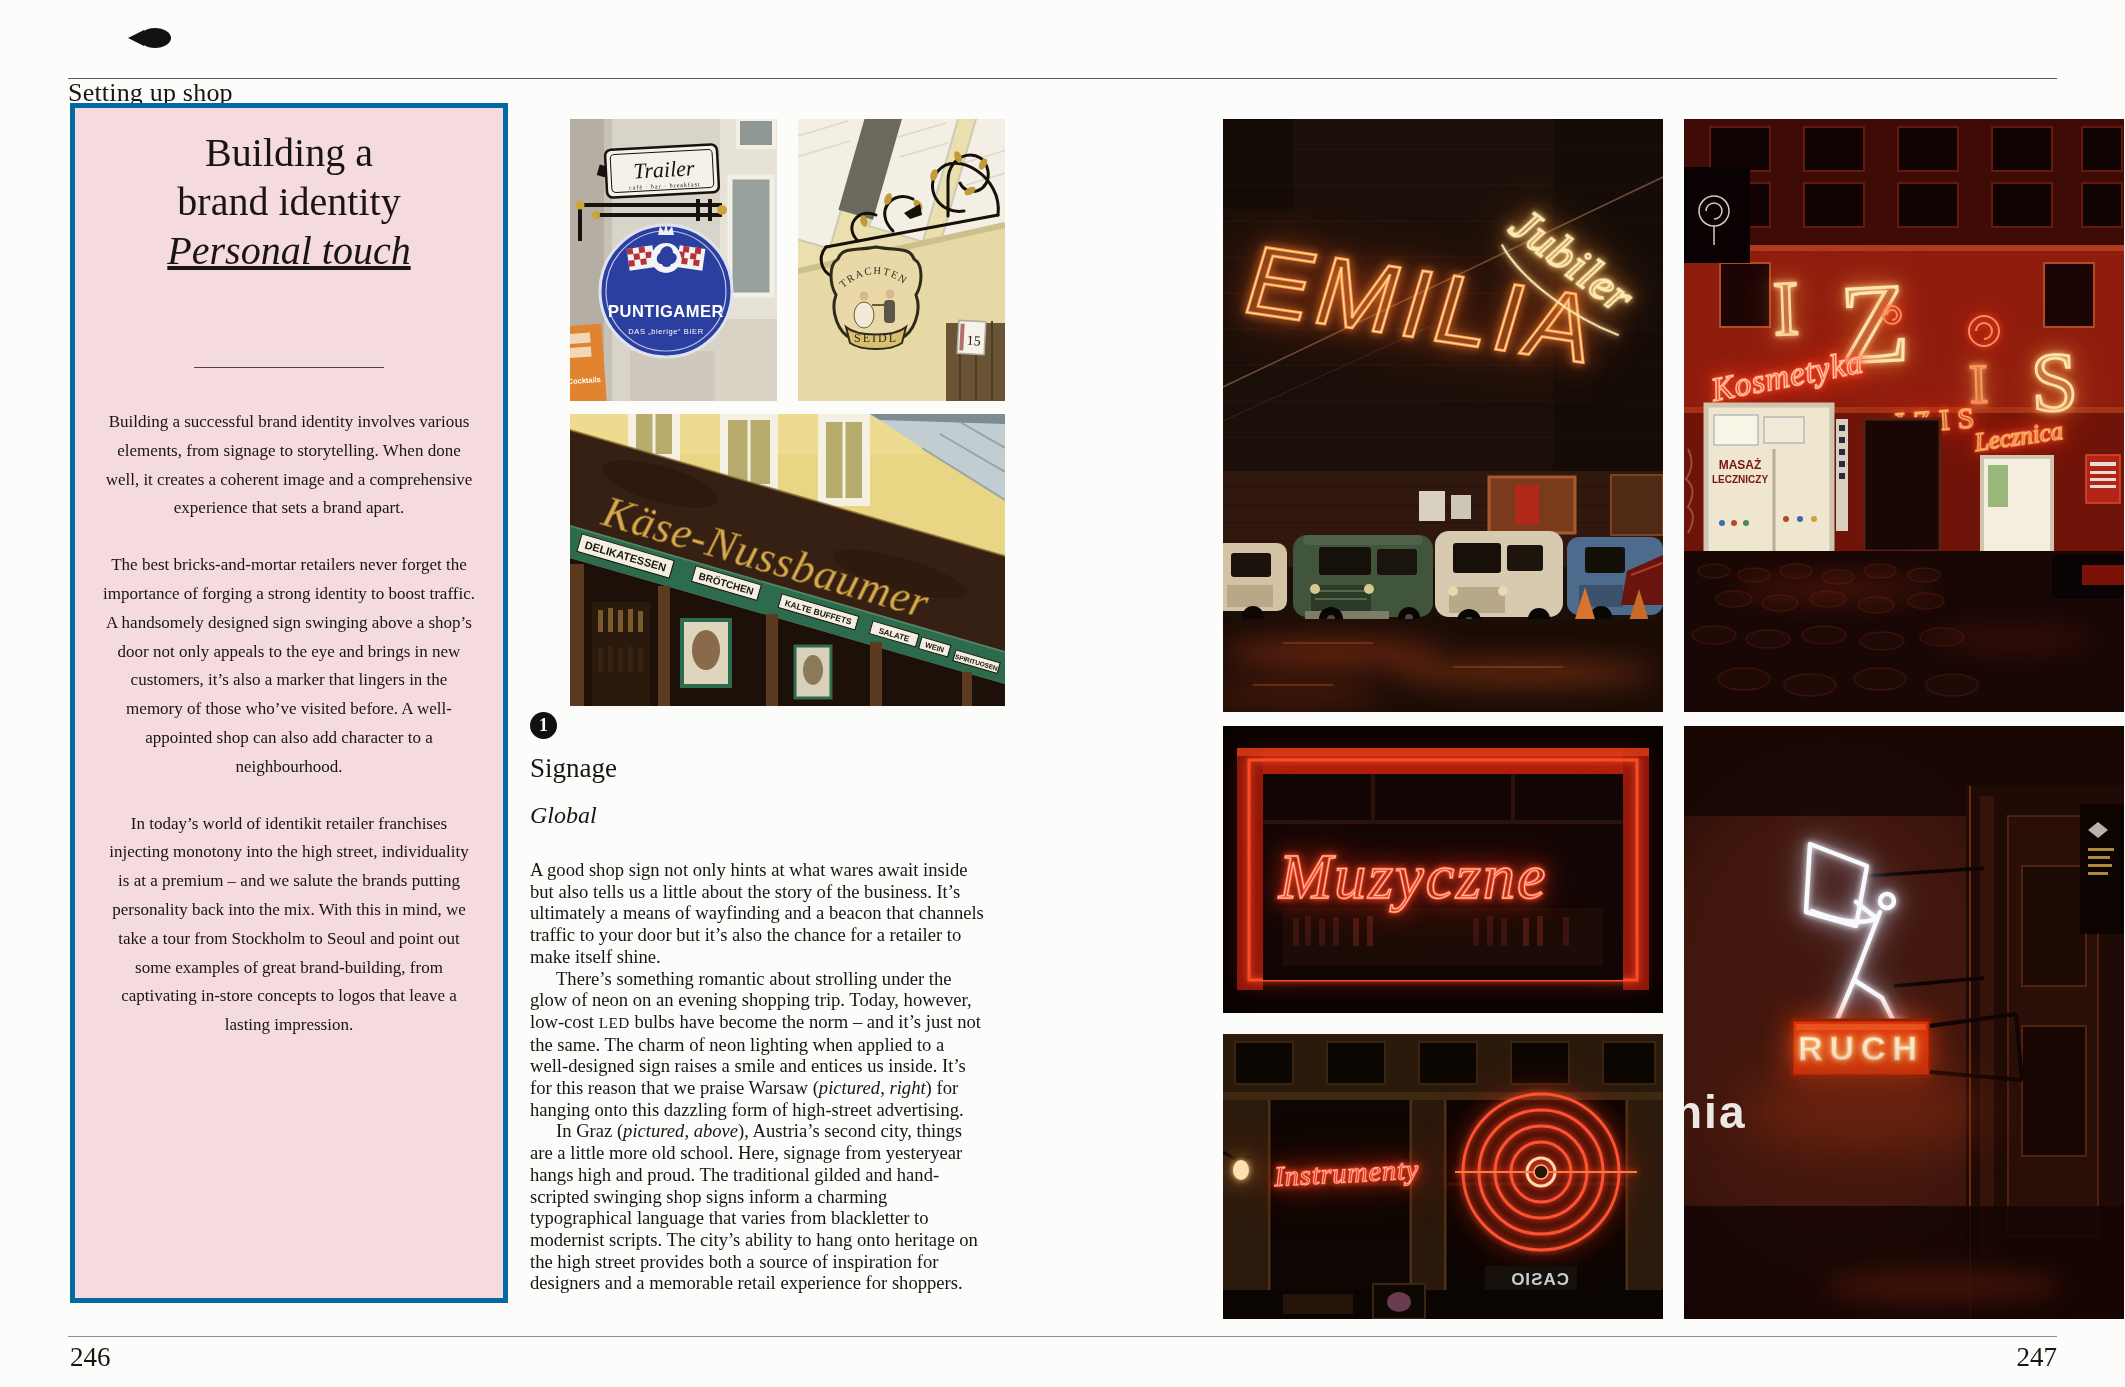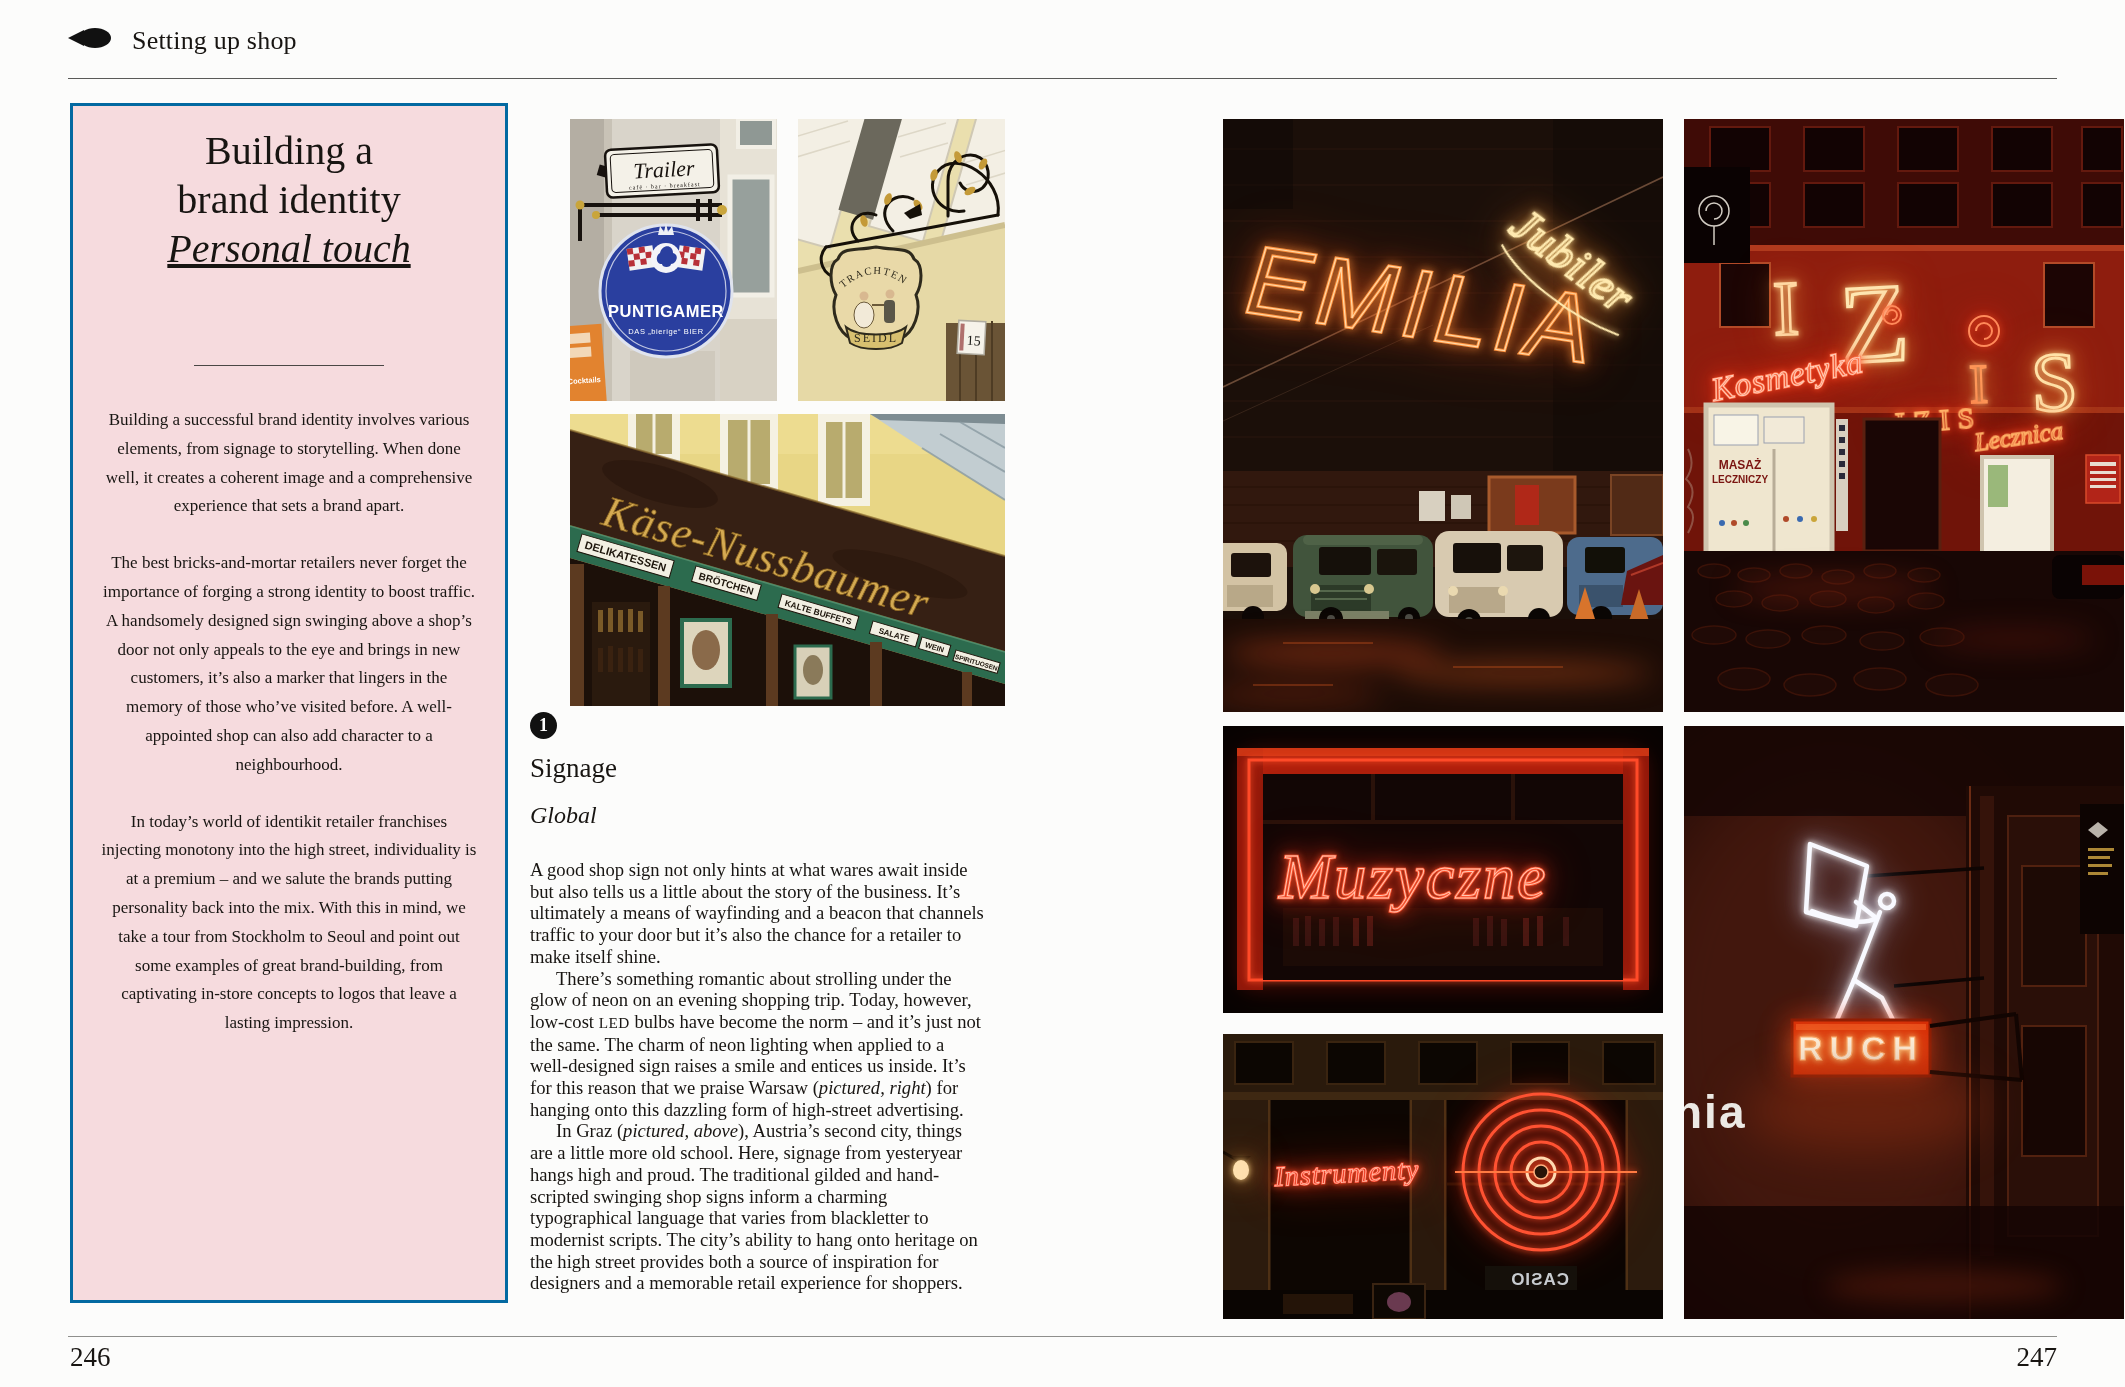--- a/index.html
+++ b/index.html
@@ -1,29 +1,29 @@
 <!DOCTYPE html>
 <html><head>
 <meta charset="utf-8">
 <style>
   html,body{margin:0;padding:0;background:#e8e8e6;}
   .spread{position:relative;width:2125px;height:1387px;background:#fcfcfb;overflow:hidden;
           font-family:"Liberation Serif",serif;color:#181512;}
   
-  .kicker{position:absolute;left:68px;top:26px;display:flex;gap:20px;}
+  .kicker{position:absolute;left:68px;top:26px;display:flex;align-items:center;gap:28px;flex-direction:column;}
   .kicker-label{font-size:26px;letter-spacing:.2px;}
   .rule{position:absolute;left:68px;width:1989px;height:0;border-top:1px solid #5a5a58;}
   .rule-top{top:78px;}
   .rule-bottom{top:1336px;border-top-color:#8f8f8c;}
   .pagenum{position:absolute;top:1342px;font-size:27px;}
   .pagenum-left{left:70px;}
   .pagenum-right{right:68px;text-align:right;}
   
   .feature-box{position:absolute;left:70px;top:103px;width:438px;height:1200px;
-               background:#f6dbde;border:3px solid #0369a1;box-sizing:border-box;
+               background:#f6dbde;border:5px solid #0369a1;box-sizing:border-box;
                text-align:center;padding:20px 28px 0 28px;}
   .fb-title{font-size:40px;line-height:49px;font-weight:normal;margin:0;}
   .fb-sub{font-size:40px;line-height:49px;font-style:italic;text-decoration:underline;}
   .fb-rule{width:190px;border:none;border-top:1px solid #4a4745;margin:92px auto 0 auto;}
   .fb-body{margin-top:40px;font-size:17px;line-height:28.8px;}
   .fb-body p{margin:0;}
   .fb-body p + p{margin-top:28px;}
   
   .photo{position:absolute;}
   .photo svg{display:block;}

